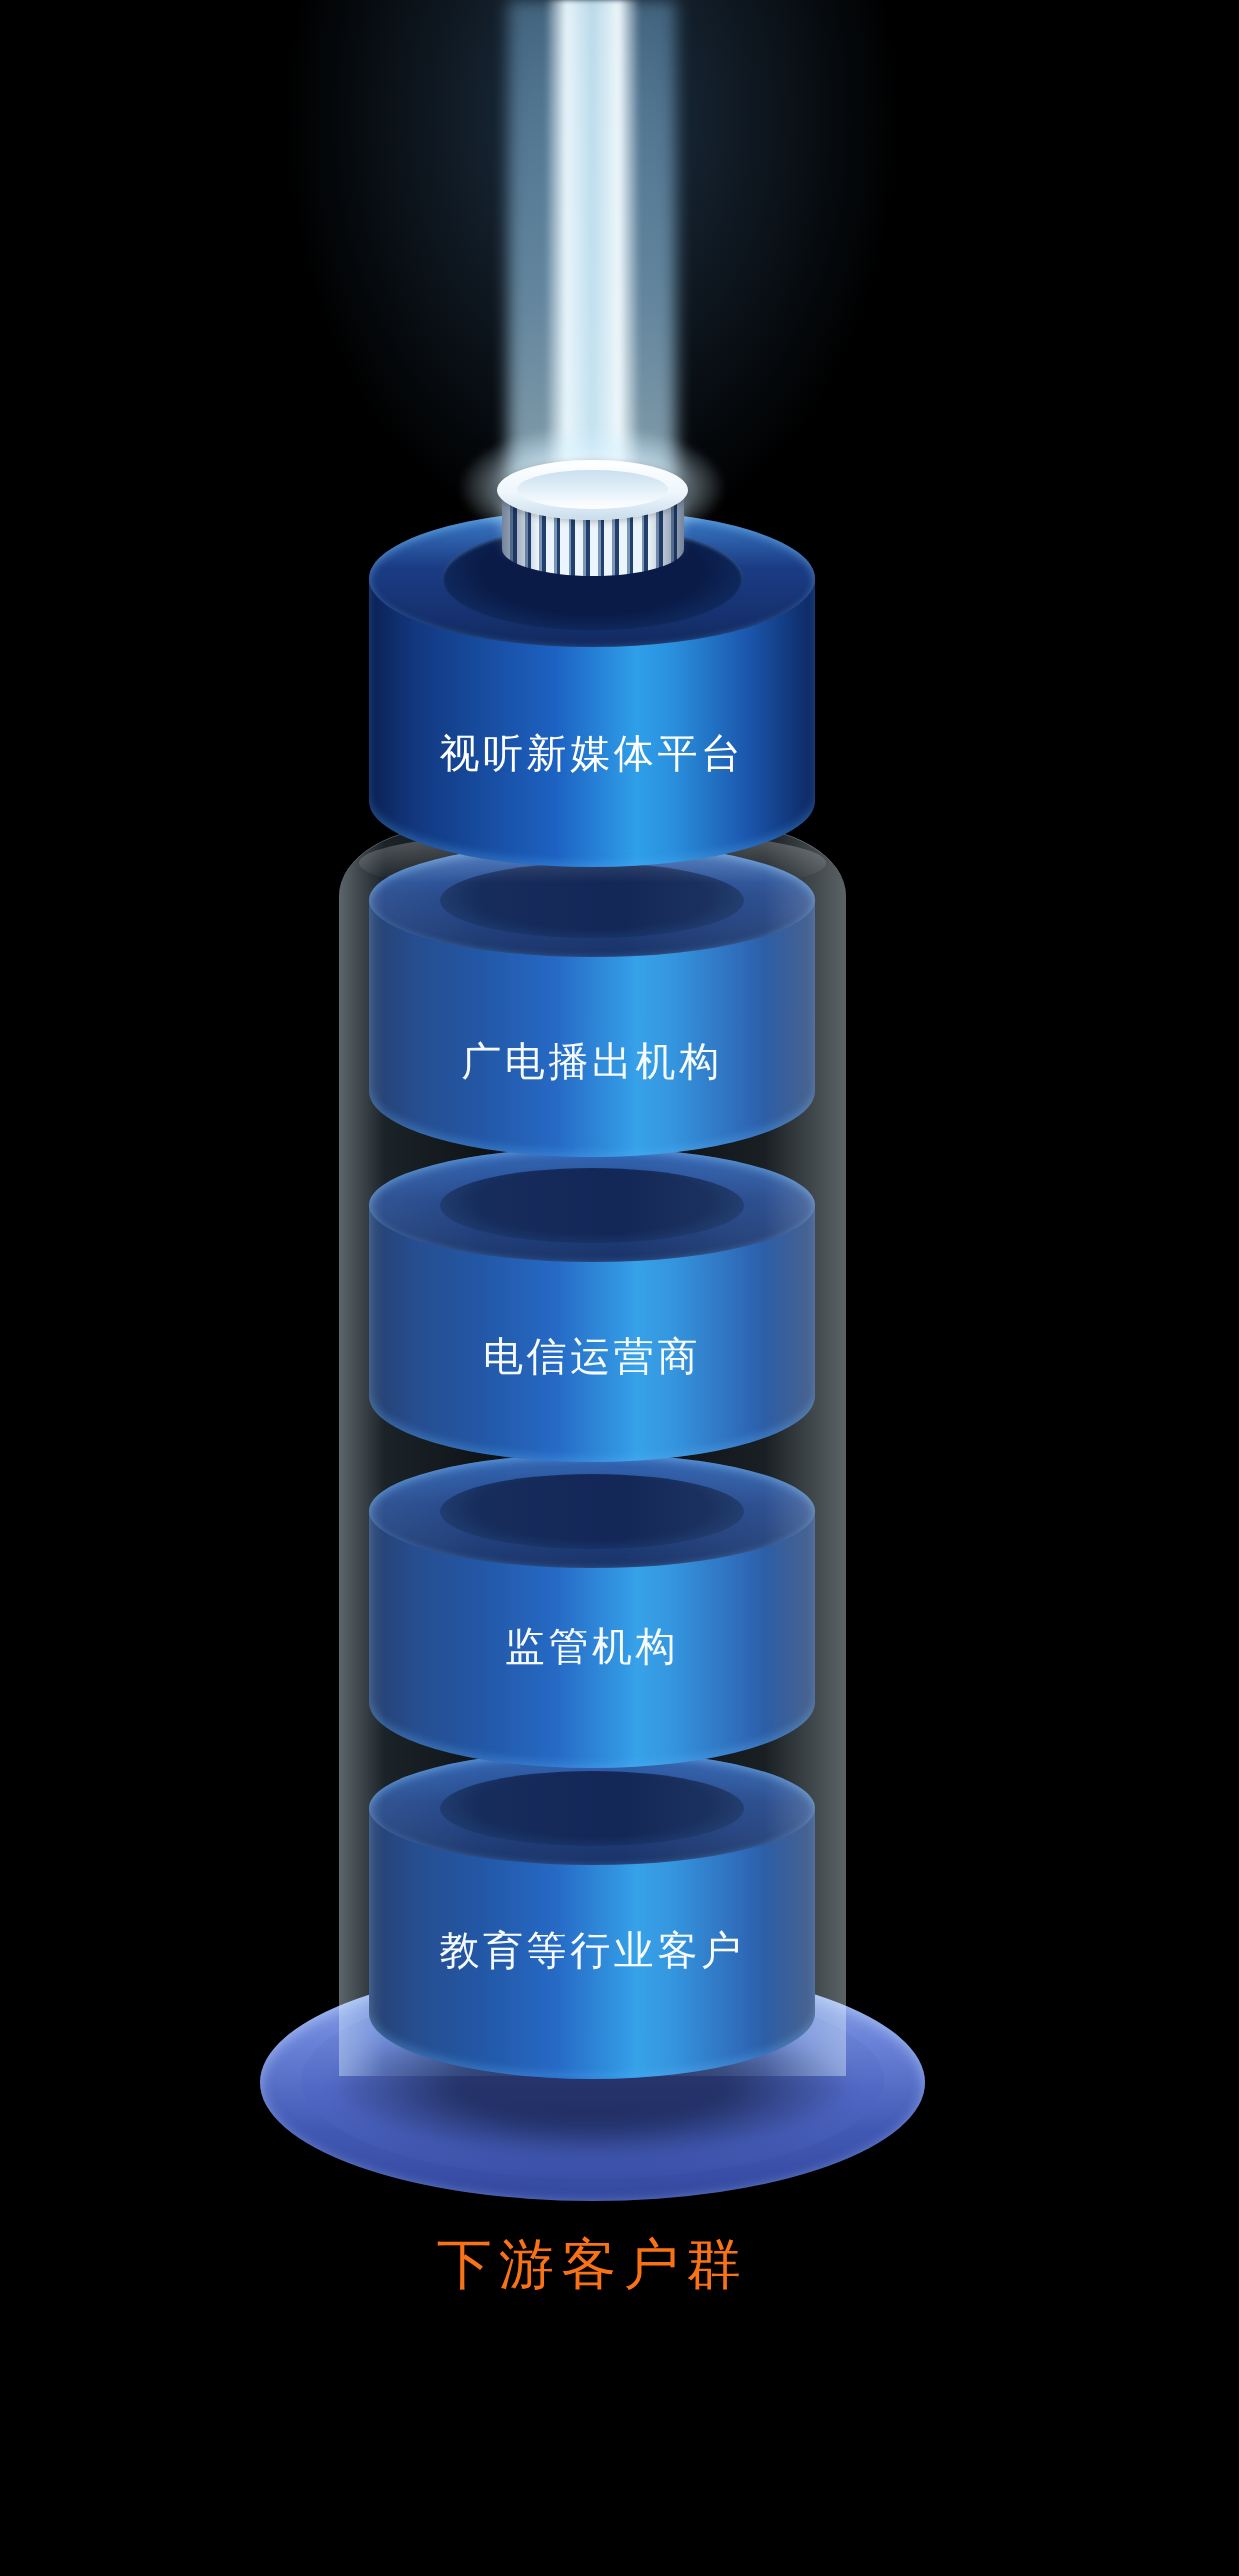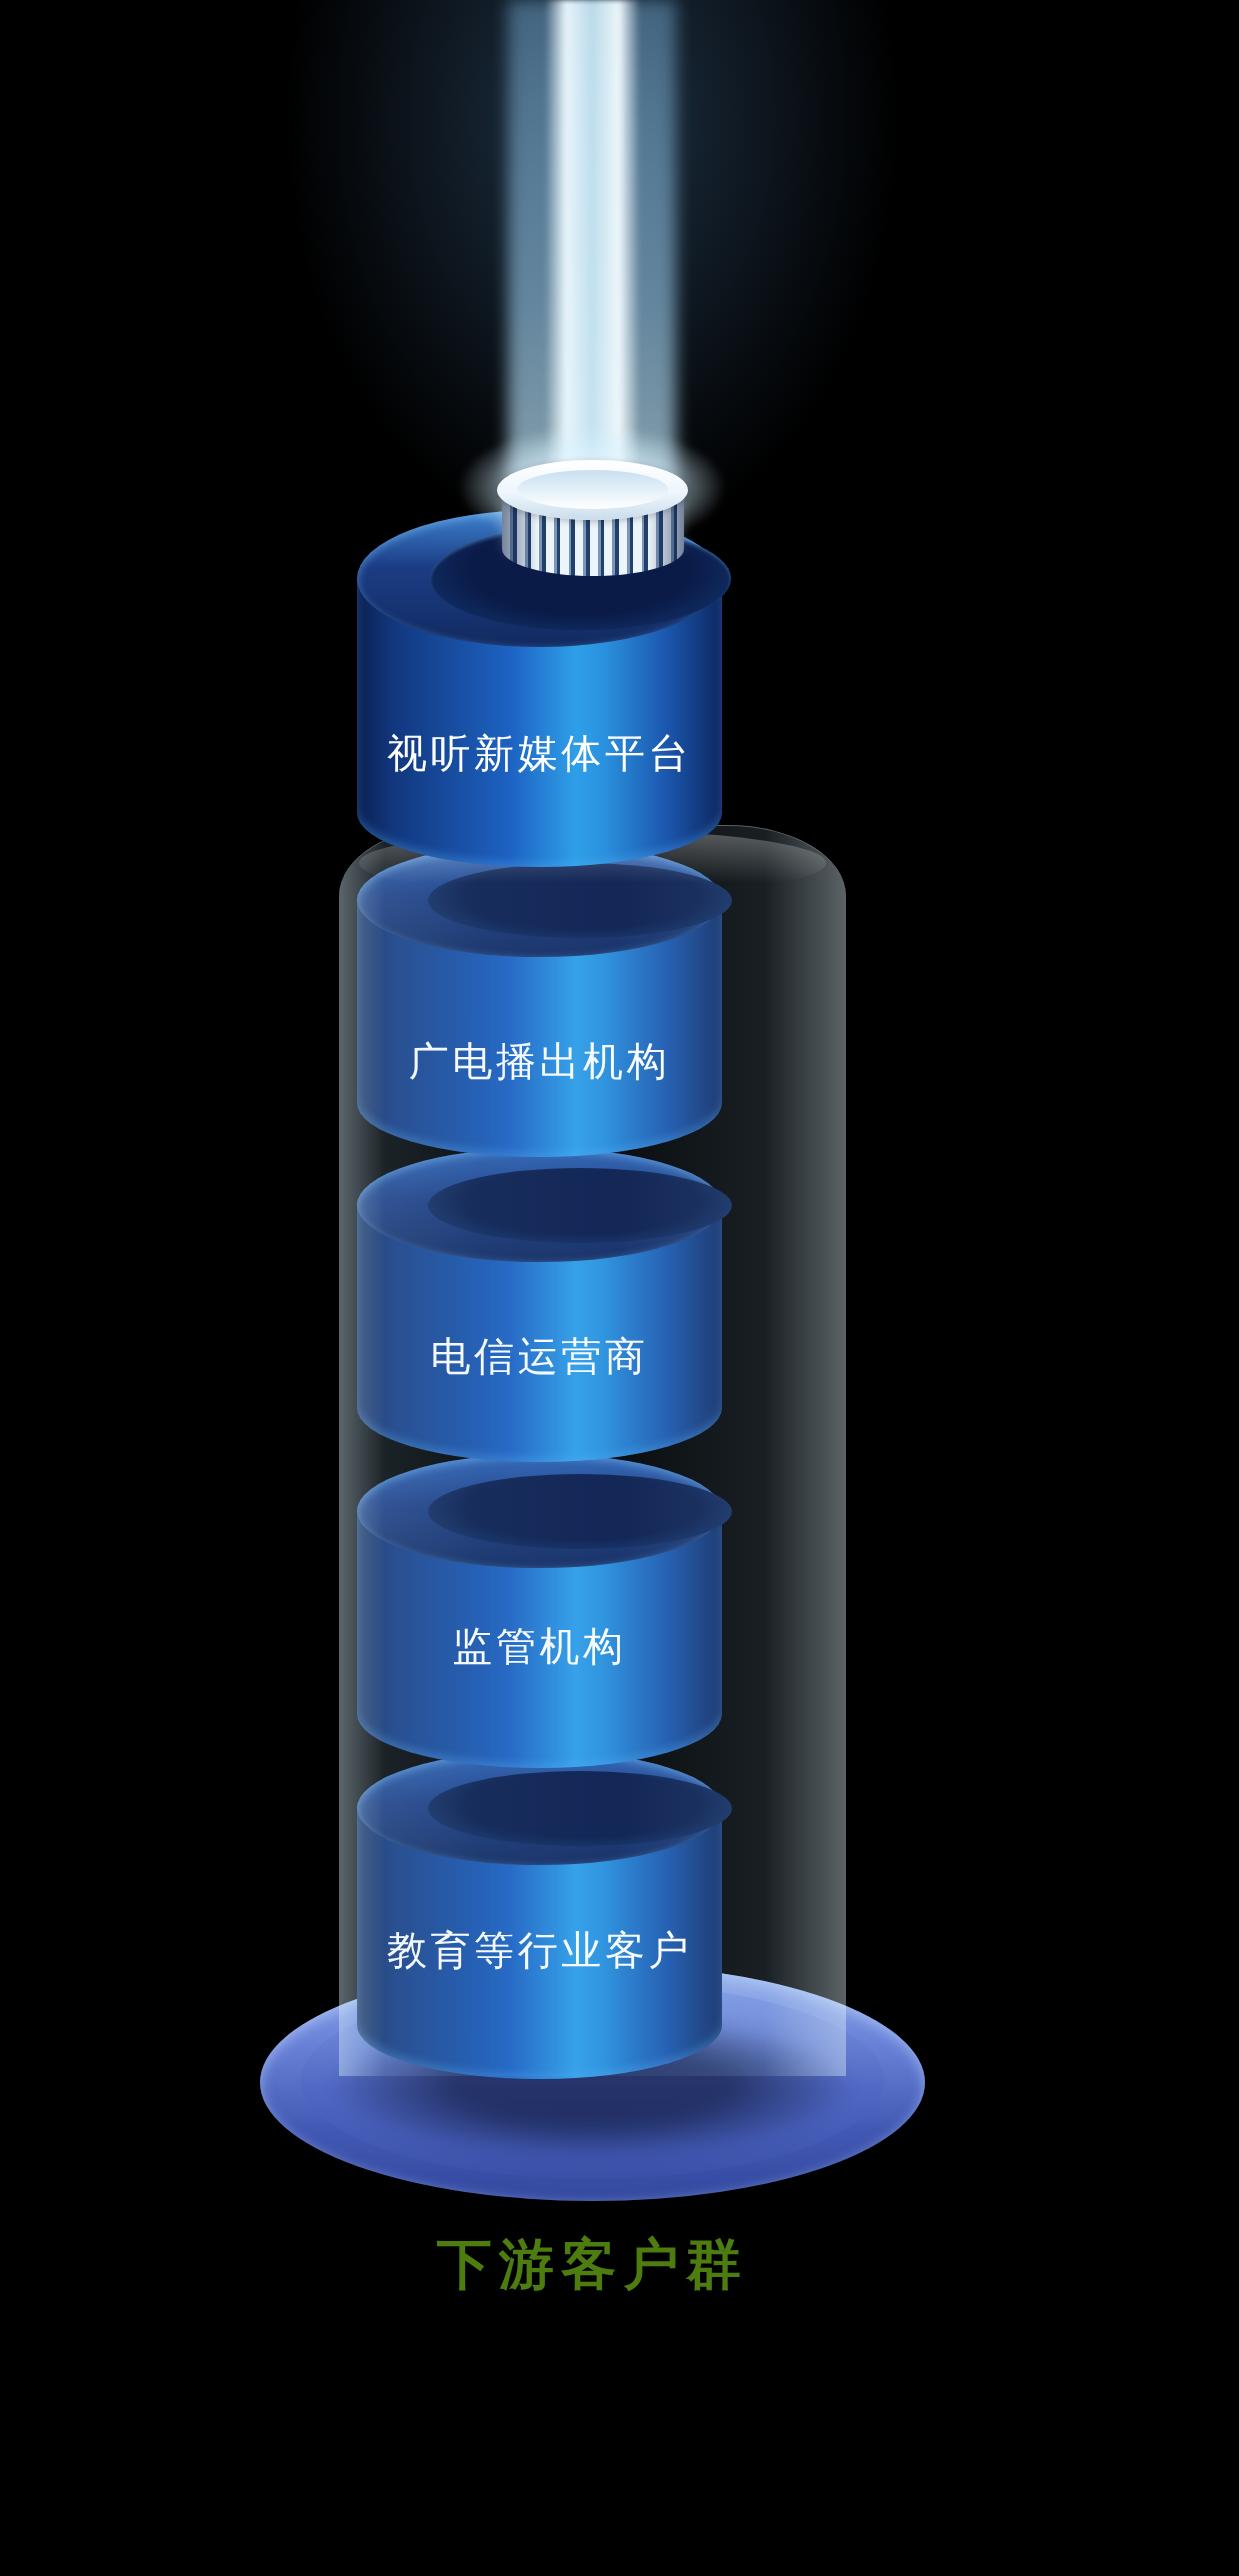--- a/index.html
+++ b/index.html
@@ -51,21 +51,21 @@
     position:absolute;left:0;top:0;width:191px;height:60px;border-radius:50%;
     background:linear-gradient(180deg, #ffffff 0%, #eef6fc 55%, #c9ddec 100%);
     box-shadow:0 1.8px 7.3px rgba(0,0,0,.25);
   }
   #cap .cap-top-inner{
     position:absolute;left:20px;top:10px;width:151px;height:39px;border-radius:50%;
     background:linear-gradient(180deg, #c9dff0 0%, #e8f3fa 60%, #ffffff 100%);
   }
 
   
-  .cyl{left:357px;width:365px;}
+  .cyl{left:369px;width:446px;}
   .cyl-top{
     position:absolute;left:0;top:0;width:100%;height:114px;border-radius:50%;
     background:linear-gradient(180deg,#2f63b5 0%,#1a3a80 45%,#12295f 100%);
     box-shadow:inset 0 2.7px 9px rgba(125,195,250,.5);
   }
   .cyl-top-inner{
     position:absolute;left:71px;top:20px;width:304px;height:75px;border-radius:50%;
     background:radial-gradient(ellipse at 50% 45%, #0a1c4c 55%, #123169 85%, #1c4694 100%);
   }
   .cyl-body{
@@ -130,21 +130,21 @@
     background:linear-gradient(180deg,#8099e3 0%,#5068c4 55%,#3a50a8 100%);
   }
   #base .base-body{
     position:absolute;left:0;top:118px;bottom:0;
     border-radius:0 0 333px 333px / 0 0 80px 80px;
     background:linear-gradient(90deg,#0c2050 0%,#143e8e 10%,#1f6ccd 42%,#2f9fe9 60%,#2a90dd 68%,#1d5cb5 85%,#0e2a63 100%);
     box-shadow:inset 0 -5.5px 11px rgba(90,180,250,.30);
   }
   #base .base-label{
     position:absolute;left:0;top:264px;width:100%;text-align:center;
-    color:#4d7c0f;font-size:55px;font-weight:bold;letter-spacing:7.3px;
+    color:#f97316;font-size:55px;font-weight:normal;letter-spacing:7.3px;
   }
   #stack-shadow{
     left:337px;top:2016px;width:510px;height:139px;border-radius:50%;
     background:radial-gradient(ellipse, rgba(8,16,45,.60) 38%, rgba(8,16,45,0) 74%);
     filter:blur(7.3px);
     z-index:1;
   }
 </style>
 </head>
 <body>

